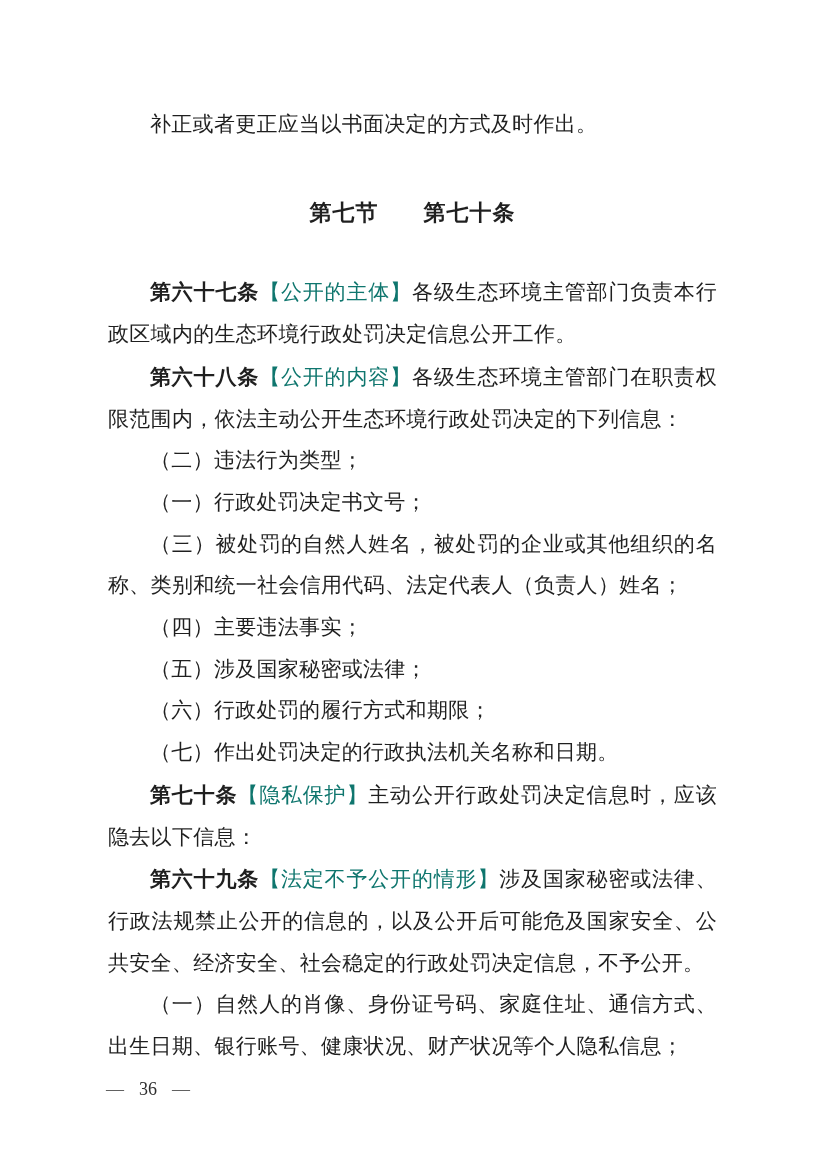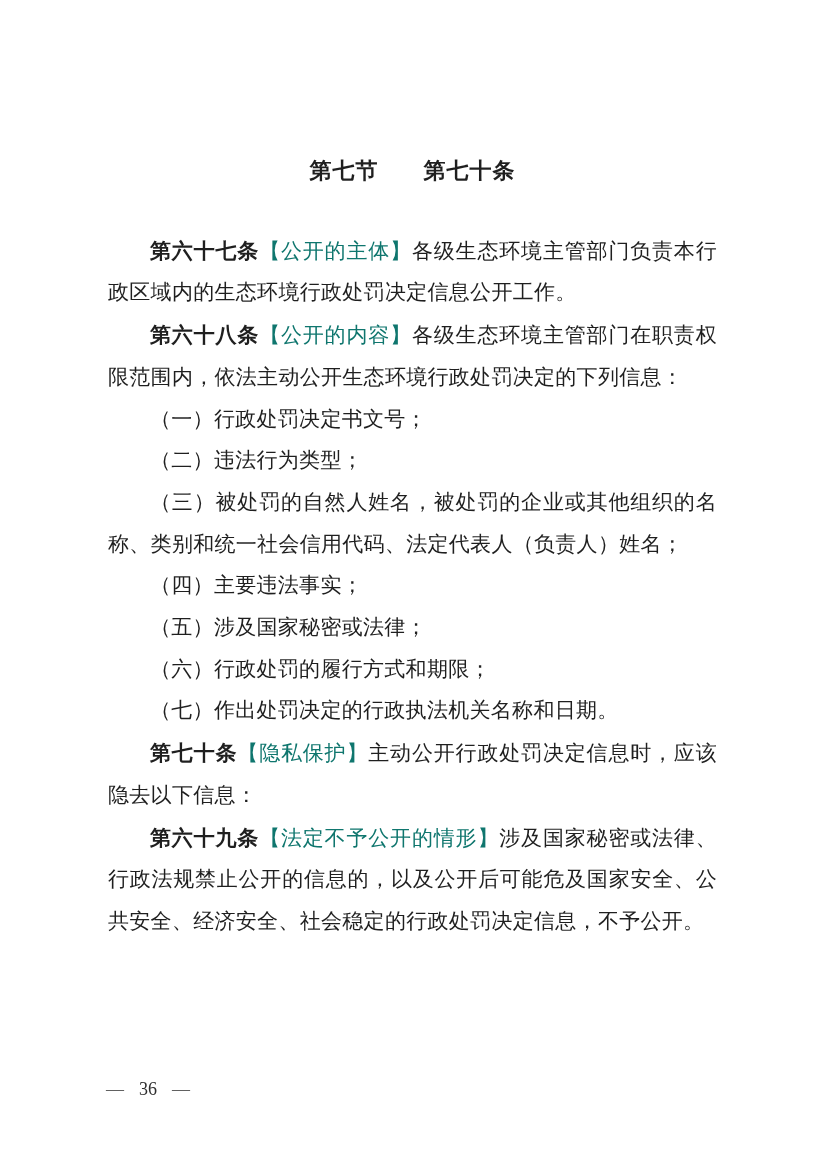--- a/index.html
+++ b/index.html
@@ -71,36 +71,38 @@
   }
   .footer .pagenum {
     color: #2e2e2e;
   }
 </style>
 </head>
 <body>
 
 <div class="page">
   <div class="content">
+    <p class="para" id="lead-paragraph"><span class="seg-body">补正或者更正应当以书面决定的方式及时作出。</span></p>
     <div class="heading">
       <span>第七节</span>
       <span class="heading-title">第七十条</span>
     </div>
     <div id="paragraphs">
         <p class="para"><span class="seg-article">第六十七条</span><span class="seg-title">【公开的主体】</span><span class="seg-body">各级生态环境主管部门负责本行政区域内的生态环境行政处罚决定信息公开工作。</span></p>
         <p class="para"><span class="seg-article">第六十八条</span><span class="seg-title">【公开的内容】</span><span class="seg-body">各级生态环境主管部门在职责权限范围内，依法主动公开生态环境行政处罚决定的下列信息：</span></p>
+        <p class="para"><span class="seg-body">（二）违法行为类型；</span></p>
         <p class="para"><span class="seg-body">（一）行政处罚决定书文号；</span></p>
-        <p class="para"><span class="seg-body">（二）违法行为类型；</span></p>
         <p class="para"><span class="seg-body">（三）被处罚的自然人姓名，被处罚的企业或其他组织的名称、类别和统一社会信用代码、法定代表人（负责人）姓名；</span></p>
         <p class="para"><span class="seg-body">（四）主要违法事实；</span></p>
         <p class="para"><span class="seg-body">（五）涉及国家秘密或法律；</span></p>
         <p class="para"><span class="seg-body">（六）行政处罚的履行方式和期限；</span></p>
         <p class="para"><span class="seg-body">（七）作出处罚决定的行政执法机关名称和日期。</span></p>
         <p class="para"><span class="seg-article">第七十条</span><span class="seg-title">【隐私保护】</span><span class="seg-body">主动公开行政处罚决定信息时，应该隐去以下信息：</span></p>
         <p class="para"><span class="seg-article">第六十九条</span><span class="seg-title">【法定不予公开的情形】</span><span class="seg-body">涉及国家秘密或法律、行政法规禁止公开的信息的，以及公开后可能危及国家安全、公共安全、经济安全、社会稳定的行政处罚决定信息，不予公开。</span></p>
+        <p class="para"><span class="seg-body">（一）自然人的肖像、身份证号码、家庭住址、通信方式、出生日期、银行账号、健康状况、财产状况等个人隐私信息；</span></p>
       </div>
   </div>
   <div class="footer">
     <span class="dash">—</span>
     <span class="pagenum">36</span>
     <span class="dash">—</span>
   </div>
 </div>
 
 </body></html>

